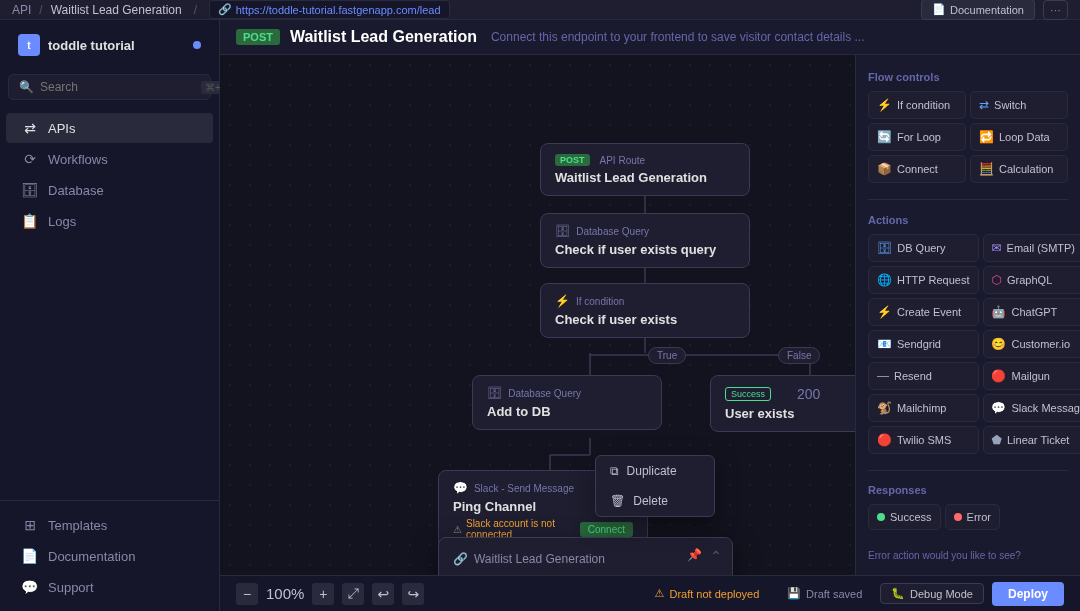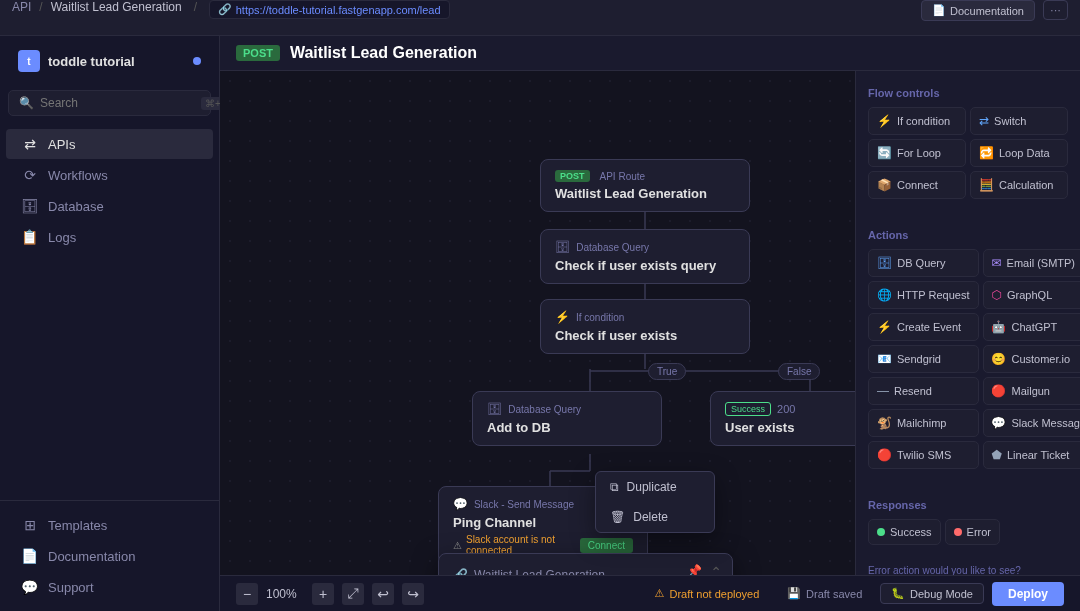--- a/index.html
+++ b/index.html
@@ -1,19 +1,19 @@
 <!DOCTYPE html>
 <html><head>
   <meta charset="utf-8">
   <style>
     * { box-sizing: border-box; margin: 0; padding: 0; }
     body { font-family: -apple-system, BlinkMacSystemFont, 'Segoe UI', sans-serif; background: #1a1a2e; color: #e0e0e0; width: 1080px; height: 611px; overflow: hidden; display: flex; flex-direction: column; }
 
     
-    .topbar { display: flex; align-items: flex-start; background: #1e1e30; border-bottom: 1px solid #2a2a3d; padding: 0 12px; height: 36px; gap: 8px; font-size: 12px; color: #8888aa; flex-shrink: 0; }
+    .topbar { display: flex; align-items: center; background: #1e1e30; border-bottom: 1px solid #2a2a3d; padding: 0 12px; height: 20px; gap: 8px; font-size: 12px; color: #8888aa; flex-shrink: 0; }
     .topbar-url { display: flex; align-items: center; gap: 4px; background: #16162a; border: 1px solid #2a2a3d; border-radius: 4px; padding: 2px 8px; color: #6b8cff; font-size: 11px; }
     .topbar-spacer { flex: 1; }
     .doc-btn { background: #2a2a3d; border: 1px solid #3a3a55; border-radius: 4px; padding: 3px 10px; color: #c0c0d0; font-size: 11px; cursor: pointer; display: flex; align-items: center; gap: 4px; }
     .topbar-more { background: transparent; border: 1px solid #3a3a55; border-radius: 4px; padding: 3px 6px; color: #8888aa; cursor: pointer; font-size: 11px; }
 
     
     .main-layout { display: flex; flex: 1; overflow: hidden; }
 
     
     .sidebar { width: 220px; background: #16162a; border-right: 1px solid #2a2a3d; display: flex; flex-direction: column; flex-shrink: 0; }
@@ -42,21 +42,21 @@
     .canvas { flex: 1; background: #13131f; position: relative; overflow: hidden; }
     .canvas-grid { position: absolute; inset: 0; background-image: radial-gradient(circle, #2a2a3d 1px, transparent 1px); background-size: 20px 20px; opacity: 0.4; }
 
     
     .flow-node { position: absolute; background: #1e1e30; border: 1.5px solid #3a3a55; border-radius: 8px; padding: 10px 14px; min-width: 160px; cursor: pointer; }
     .node-header { display: flex; align-items: center; gap: 6px; font-size: 10px; color: #7777aa; margin-bottom: 4px; }
     .node-icon { font-size: 12px; }
     .node-title { font-size: 13px; font-weight: 600; color: #e0e0e0; }
     .node-post-badge { background: #2a6a3d; color: #4cde8a; font-size: 9px; font-weight: 700; padding: 1px 5px; border-radius: 3px; margin-right: 4px; }
     .success-badge { background: transparent; border: 1px solid #4cde8a; color: #4cde8a; font-size: 9px; padding: 1px 5px; border-radius: 3px; }
-    .code-badge { font-size: 11px; color: #7777aa; margin-left: 0; }
+    .code-badge { font-size: 14px; color: #7777aa; margin-left: 20px; }
 
     
     .dropdown-menu { position: absolute; background: #1e1e30; border: 1px solid #3a3a55; border-radius: 6px; overflow: hidden; z-index: 10; min-width: 120px; box-shadow: 0 8px 24px rgba(0,0,0,0.4); }
     .dropdown-item { display: flex; align-items: center; gap: 8px; padding: 8px 14px; font-size: 12px; color: #c0c0d0; cursor: pointer; }
 
     
     .tooltip-card { position: absolute; background: #1e1e30; border: 1px solid #3a3a55; border-radius: 8px; padding: 14px; width: 295px; box-shadow: 0 8px 24px rgba(0,0,0,0.5); }
     .tooltip-header { display: flex; align-items: center; gap: 6px; font-size: 12px; color: #8888aa; margin-bottom: 6px; }
     .tooltip-expand { position: absolute; right: 10px; top: 10px; color: #555; font-size: 14px; cursor: pointer; }
     .tooltip-pin { position: absolute; right: 30px; top: 10px; color: #555; font-size: 12px; cursor: pointer; }
@@ -75,21 +75,21 @@
     .panel-btn-icon { font-size: 12px; }
     .panel-divider { height: 1px; background: #2a2a3d; margin: 4px 0 10px; }
     .response-btn { background: #1e1e30; border: 1px solid #2a2a3d; border-radius: 5px; padding: 6px 8px; font-size: 11px; color: #c0c0d0; cursor: pointer; display: flex; align-items: center; gap: 5px; }
     .success-dot { width: 8px; height: 8px; background: #4cde8a; border-radius: 50%; }
     .error-dot { width: 8px; height: 8px; background: #ff6b6b; border-radius: 50%; }
     .panel-help { font-size: 10px; color: #6666aa; line-height: 1.5; margin-top: 8px; }
 
     
     .bottom-bar { display: flex; align-items: center; background: #16162a; border-top: 1px solid #2a2a3d; padding: 0 16px; height: 36px; gap: 8px; flex-shrink: 0; }
     .zoom-btn { background: #2a2a3d; border: none; color: #c0c0d0; width: 22px; height: 22px; border-radius: 3px; cursor: pointer; display: flex; align-items: center; justify-content: center; font-size: 14px; }
-    .zoom-level { font-size: 12px; color: #c0c0d0; min-width: 38px; }
+    .zoom-level { font-size: 15px; color: #c0c0d0; min-width: 38px; }
     .bottom-spacer { flex: 1; }
     .status-badge { display: flex; align-items: center; gap: 5px; font-size: 11px; padding: 3px 10px; border-radius: 4px; }
     .status-warning { color: #f0a030; }
     .status-saved { color: #8888aa; }
     .status-debug { background: #1e1e30; border: 1px solid #3a3a55; color: #c0c0d0; border-radius: 4px; padding: 3px 10px; font-size: 11px; cursor: pointer; display: flex; align-items: center; gap: 5px; }
     .deploy-btn { background: #6b8cff; color: white; border: none; border-radius: 4px; padding: 5px 16px; font-size: 12px; font-weight: 600; cursor: pointer; }
 
     
     .flow-svg { position: absolute; inset: 0; width: 100%; height: 100%; pointer-events: none; }
 
@@ -166,20 +166,21 @@
         <span>Support</span>
       </div>
     </div>
   </div>
 
   <div style="display:flex;flex-direction:column;flex:1;overflow:hidden;">
 
     <div class="page-header">
       <span class="post-badge">POST</span>
       <span class="page-title">Waitlist Lead Generation</span>
+      <span class="page-desc">Connect this endpoint to your frontend to save visitor contact details ...</span>
     </div>
 
     <div class="content-area">
 
       <div class="canvas">
         <div class="canvas-grid"></div>
 
         <svg class="flow-svg">
 
           <line x1="425" y1="140" x2="425" y2="160" stroke="#3a3a55" stroke-width="1.5"></line>

